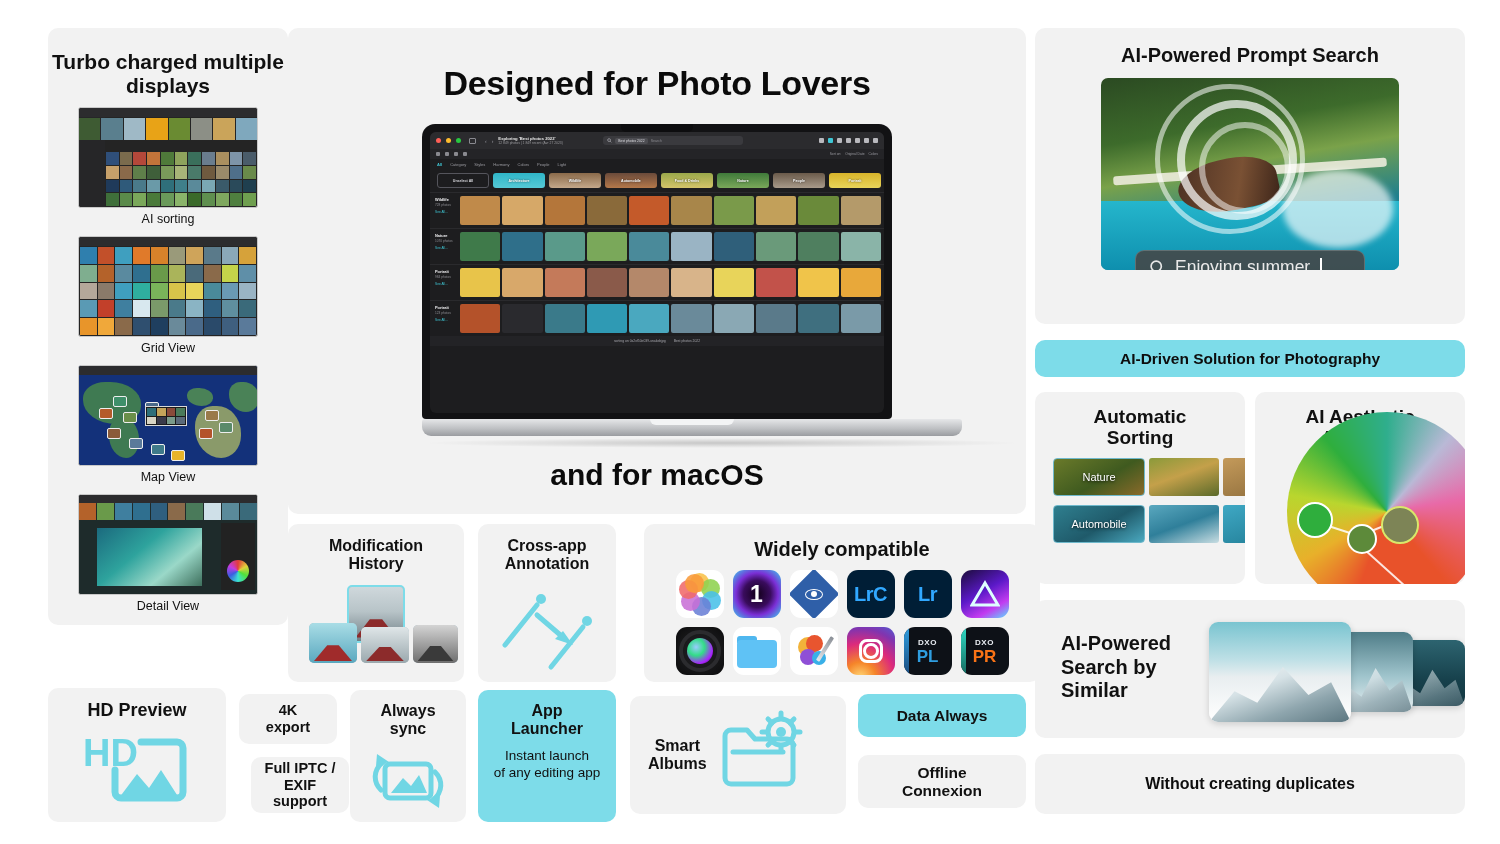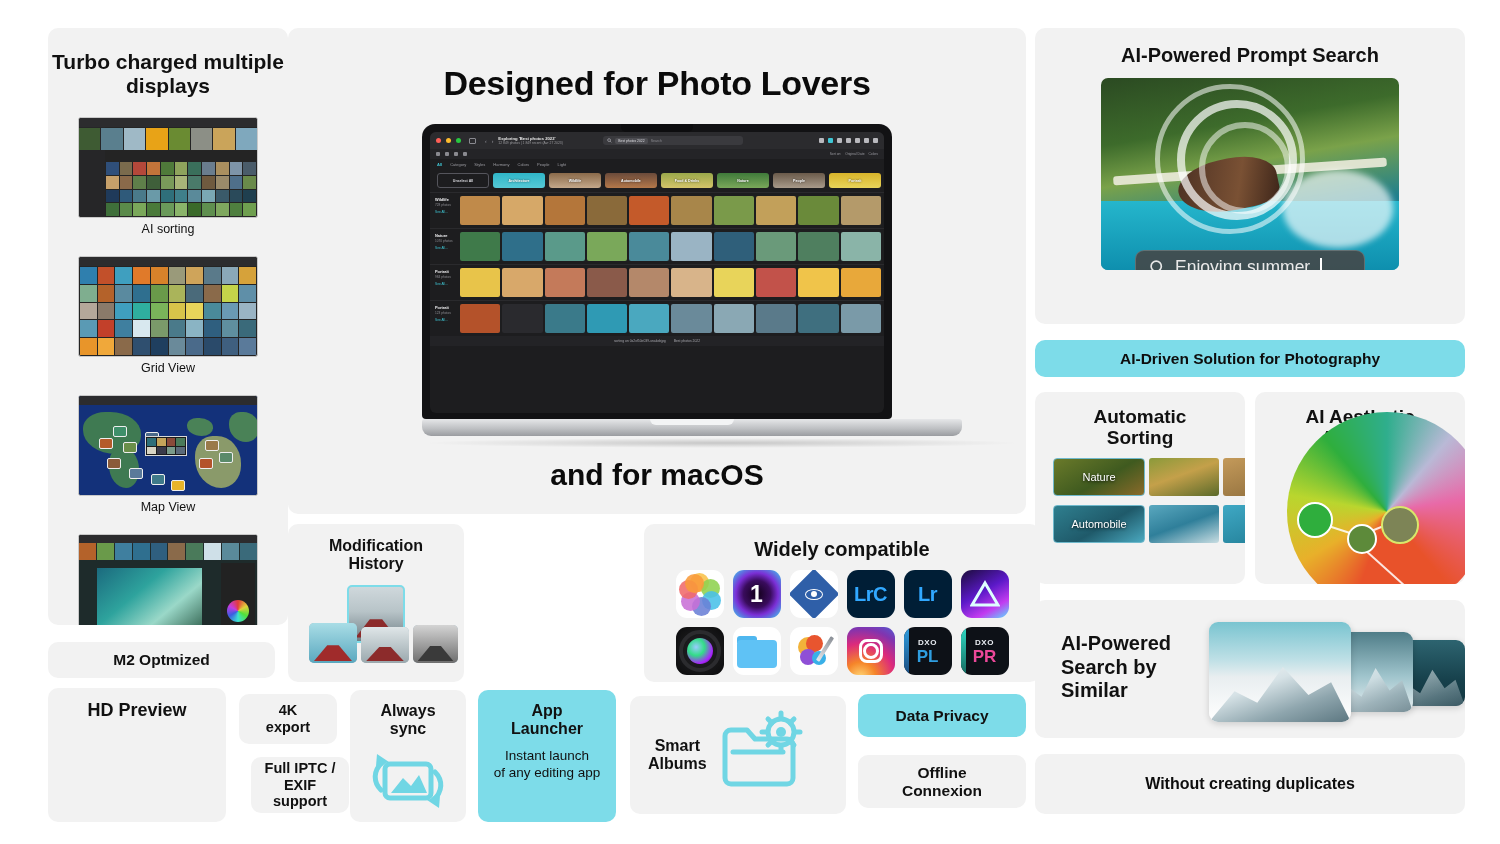--- a/index.html
+++ b/index.html
@@ -22,21 +22,21 @@
   .ttl {
     text-align: center;
     font-weight: bold;
     color: #111111;
     line-height: 1.12;
   }
 
   
   #left-displays { left: 48px; top: 28px; width: 240px; height: 597px; }
   #left-displays .ttl { font-size: 21px; margin-top: 22px; }
-  .shot-wrap { margin: 20px auto 0; width: 180px; text-align: center; }
+  .shot-wrap { margin: 10px auto 0; width: 180px; text-align: center; }
   .shot {
     width: 180px; height: 101px; border-radius: 3px;
     border: 1px solid #c9c9c9; overflow: hidden; position: relative;
     background: #242424;
   }
   .shot-cap { font-size: 12.5px; color: #111; margin: 4px 0 6px; }
 
   
   .mosaic { position: absolute; inset: 0; display: grid; gap: 1px; }
   .mosaic i { display: block; }
@@ -167,21 +167,21 @@
   .ic-pix { background:#fff; }
   .ic-pix .blob { position:absolute; border-radius:50%; }
   .ic-pix .pen { position:absolute; width:4px; height:28px; background:linear-gradient(180deg,#8a8f96,#e6e9ee); transform:rotate(32deg); right:11px; top:8px; border-radius:1px;}
   .ic-ig { background:radial-gradient(circle at 28% 105%, #ffd776 0%, #f58529 25%, #dd2a7b 55%, #8134af 80%, #515bd4 100%); }
   .ic-ig .sq { width:24px; height:24px; border:3px solid #fff; border-radius:8px; display:flex; align-items:center; justify-content:center; }
   .ic-ig .sq::after { content:""; width:10px; height:10px; border:3px solid #fff; border-radius:50%; }
   .ic-dxo { background:#0d1117; color:#fff; flex-direction:column; gap:1px; }
   .ic-dxo .dx { font-size:8px; letter-spacing:.5px; color:#e9edf2; }
   .ic-dxo .pl { font-size:17px; line-height:1; }
   .ic-dxo.pl-ac .pl { color:#2f9ee0; }
-  .ic-dxo.pr-ac .pl { color:#ec4899; }
+  .ic-dxo.pr-ac .pl { color:#f97316; }
   .ic-dxo::before { content:""; position:absolute; left:0; top:0; bottom:0; width:5px; }
   .ic-dxo.pl-ac::before { background:linear-gradient(180deg,#2f9ee0,#1b4d80); }
   .ic-dxo.pr-ac::before { background:linear-gradient(180deg,#2fd9c4,#166b60); }
 
   
   .cy { stroke:#70d6e4; fill:none; stroke-width:5; stroke-linecap:round; stroke-linejoin:round; }
   .cyf { fill:#70d6e4; }
 
   
   .mh { position:relative; width:150px; height:78px; margin:12px auto 0; }
@@ -428,26 +428,30 @@
           </div>
           <div class="dmain"></div>
           <div class="dpanel"></div>
           <div class="dwheel"></div>
         </div>
       </div>
       <div class="shot-cap">Detail View</div>
     </div>
   </div>
 
-  <div class="card" id="m2-card">
-    <div class="lbl">M2 Optmized</div>
-  </div>
 
   <div class="card" id="hd-card">
     <div class="ttl">HD Preview</div>
+    <div style="display:flex;justify-content:center;margin-top:6px;">
+      <svg width="112" height="78" viewBox="0 0 112 78">
+        <text x="2" y="40" font-family="Liberation Sans, sans-serif" font-size="38" font-weight="bold" fill="#70d6e4">HD</text>
+        <path d="M60 16 H96 a6 6 0 0 1 6 6 V66 a6 6 0 0 1 -6 6 H40 a6 6 0 0 1 -6 -6 V44" fill="none" stroke="#70d6e4" stroke-width="7" stroke-linecap="round"></path>
+        <path d="M38 72 L56 48 L68 62 L80 44 L98 72 Z" fill="#70d6e4"></path>
+      </svg>
+    </div>
   </div>
 
   <div class="card" id="card-4k">
     <div class="mini-center">
       <div class="mini-lbl">
         <div>4K</div>
         <div>export</div>
       </div>
     </div>
   </div>
@@ -660,20 +664,36 @@
         <div class="pier" style="background:linear-gradient(180deg,#dfe6e8,#9aa8ad)"></div>
         <div style="position:absolute;left:10%;bottom:4%;width:80%;height:40%;background:#8c2b2b;clip-path:polygon(35% 0,65% 0,100% 100%,0 100%)"></div>
       </div>
       <div class="t c">
         <div class="pier" style="background:linear-gradient(180deg,#d4d4d4,#6e6e6e)"></div>
         <div style="position:absolute;left:10%;bottom:4%;width:80%;height:40%;background:#3a3a3a;clip-path:polygon(35% 0,65% 0,100% 100%,0 100%)"></div>
       </div>
     </div>
   </div>
 
+  <div class="card" id="card-annot">
+    <div class="ttl">
+      <div>Cross-app</div>
+      <div>Annotation</div>
+    </div>
+    <div style="display:flex;justify-content:center;margin-top:14px">
+      <svg width="104" height="86" viewBox="0 0 104 86">
+        <path class="cy" d="M10 58 L42 18" stroke-width="11"></path>
+        <circle class="cyf" cx="46" cy="12" r="5"></circle>
+        <path class="cy" d="M42 28 L70 52" stroke-width="6"></path>
+        <path class="cyf" d="M78 58 L60 52 L68 44 Z"></path>
+        <path class="cy" d="M56 80 L88 40" stroke-width="11"></path>
+        <circle class="cyf" cx="92" cy="34" r="5"></circle>
+      </svg>
+    </div>
+  </div>
 
   <div class="card" id="card-compat">
     <div class="ttl">Widely compatible</div>
     <div class="iconrow">
       <span class="appicon ic-photos">
         <i class="petal" style="background:#f8c14a;left:14px;top:3px"></i>
         <i class="petal" style="background:#8ed14f;left:25px;top:9px"></i>
         <i class="petal" style="background:#49c0e8;left:26px;top:21px"></i>
         <i class="petal" style="background:#6a7fd6;left:16px;top:27px"></i>
         <i class="petal" style="background:#c86fd6;left:5px;top:22px"></i>
@@ -779,21 +799,21 @@
                 <line x1="-9" y1="9" x2="-13" y2="13"></line>
             </g>
           </g>
         </svg>
       </div>
     </div>
   </div>
 
   <div class="card accent" id="card-privacy">
     <div class="mini-center">
-        <div class="mini-lbl" style="font-size:15.5px">Data Privacy</div>
+        <div class="mini-lbl" style="font-size:15.5px">Data Always</div>
       </div>
   </div>
 
   <div class="card" id="card-offline">
     <div class="mini-center">
       <div class="mini-lbl" style="font-size:15.5px">
         <div>Offline</div>
         <div>Connexion</div>
       </div>
     </div>

